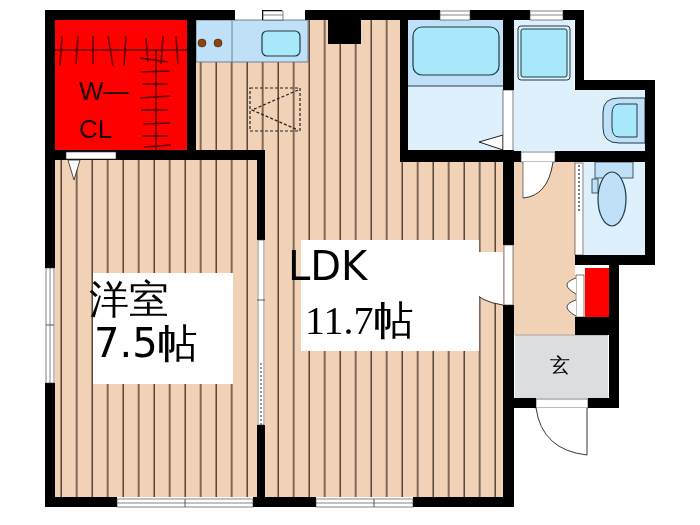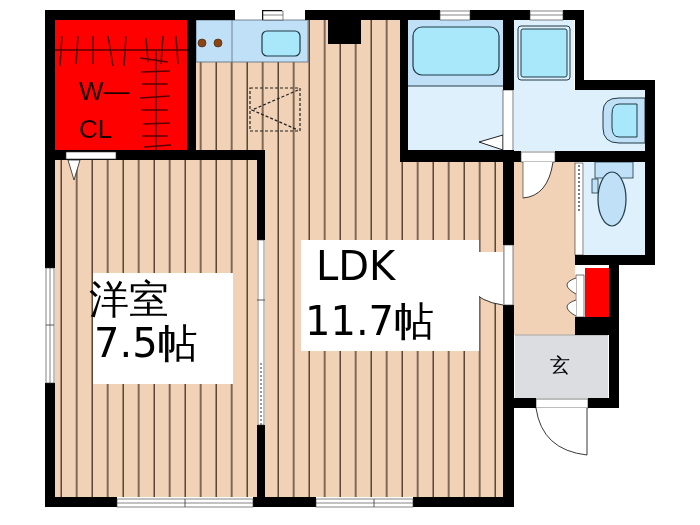--- a/index.html
+++ b/index.html
@@ -213,16 +213,16 @@
 </svg>
 
 <div class="label wcl" style="left:79px; top:78px;">W—</div>
 <div class="label wcl" style="left:79px; top:106px;margin-top:10px;">CL</div>
 
 <div class="label-box" style="left:93px; top:273px; width:140px; height:111px;"></div>
 <div class="label room-label-big" style="left:89px; top:279px;">洋室</div>
 <div class="label room-label-big" style="left:94px; top:323px;">7.5帖</div>
 
 <div class="label-box" style="left:301px; top:240px; width:178px; height:111px;"></div>
-<div class="label room-label-big" style="left:316px; top:246px;">LDK</div>
-<div class="label room-label-big" style="left:305px; top:301px;">11.7帖</div>
+<div class="label room-label-big" style="left:288px; top:246px;">LDK</div>
+<div class="label room-label-big" style="left:305px; top:301px;font-family:Liberation Serif, serif;">11.7帖</div>
 
 <div class="label genkan" style="left:550px; top:355px;">玄</div>
 
 </body></html>

